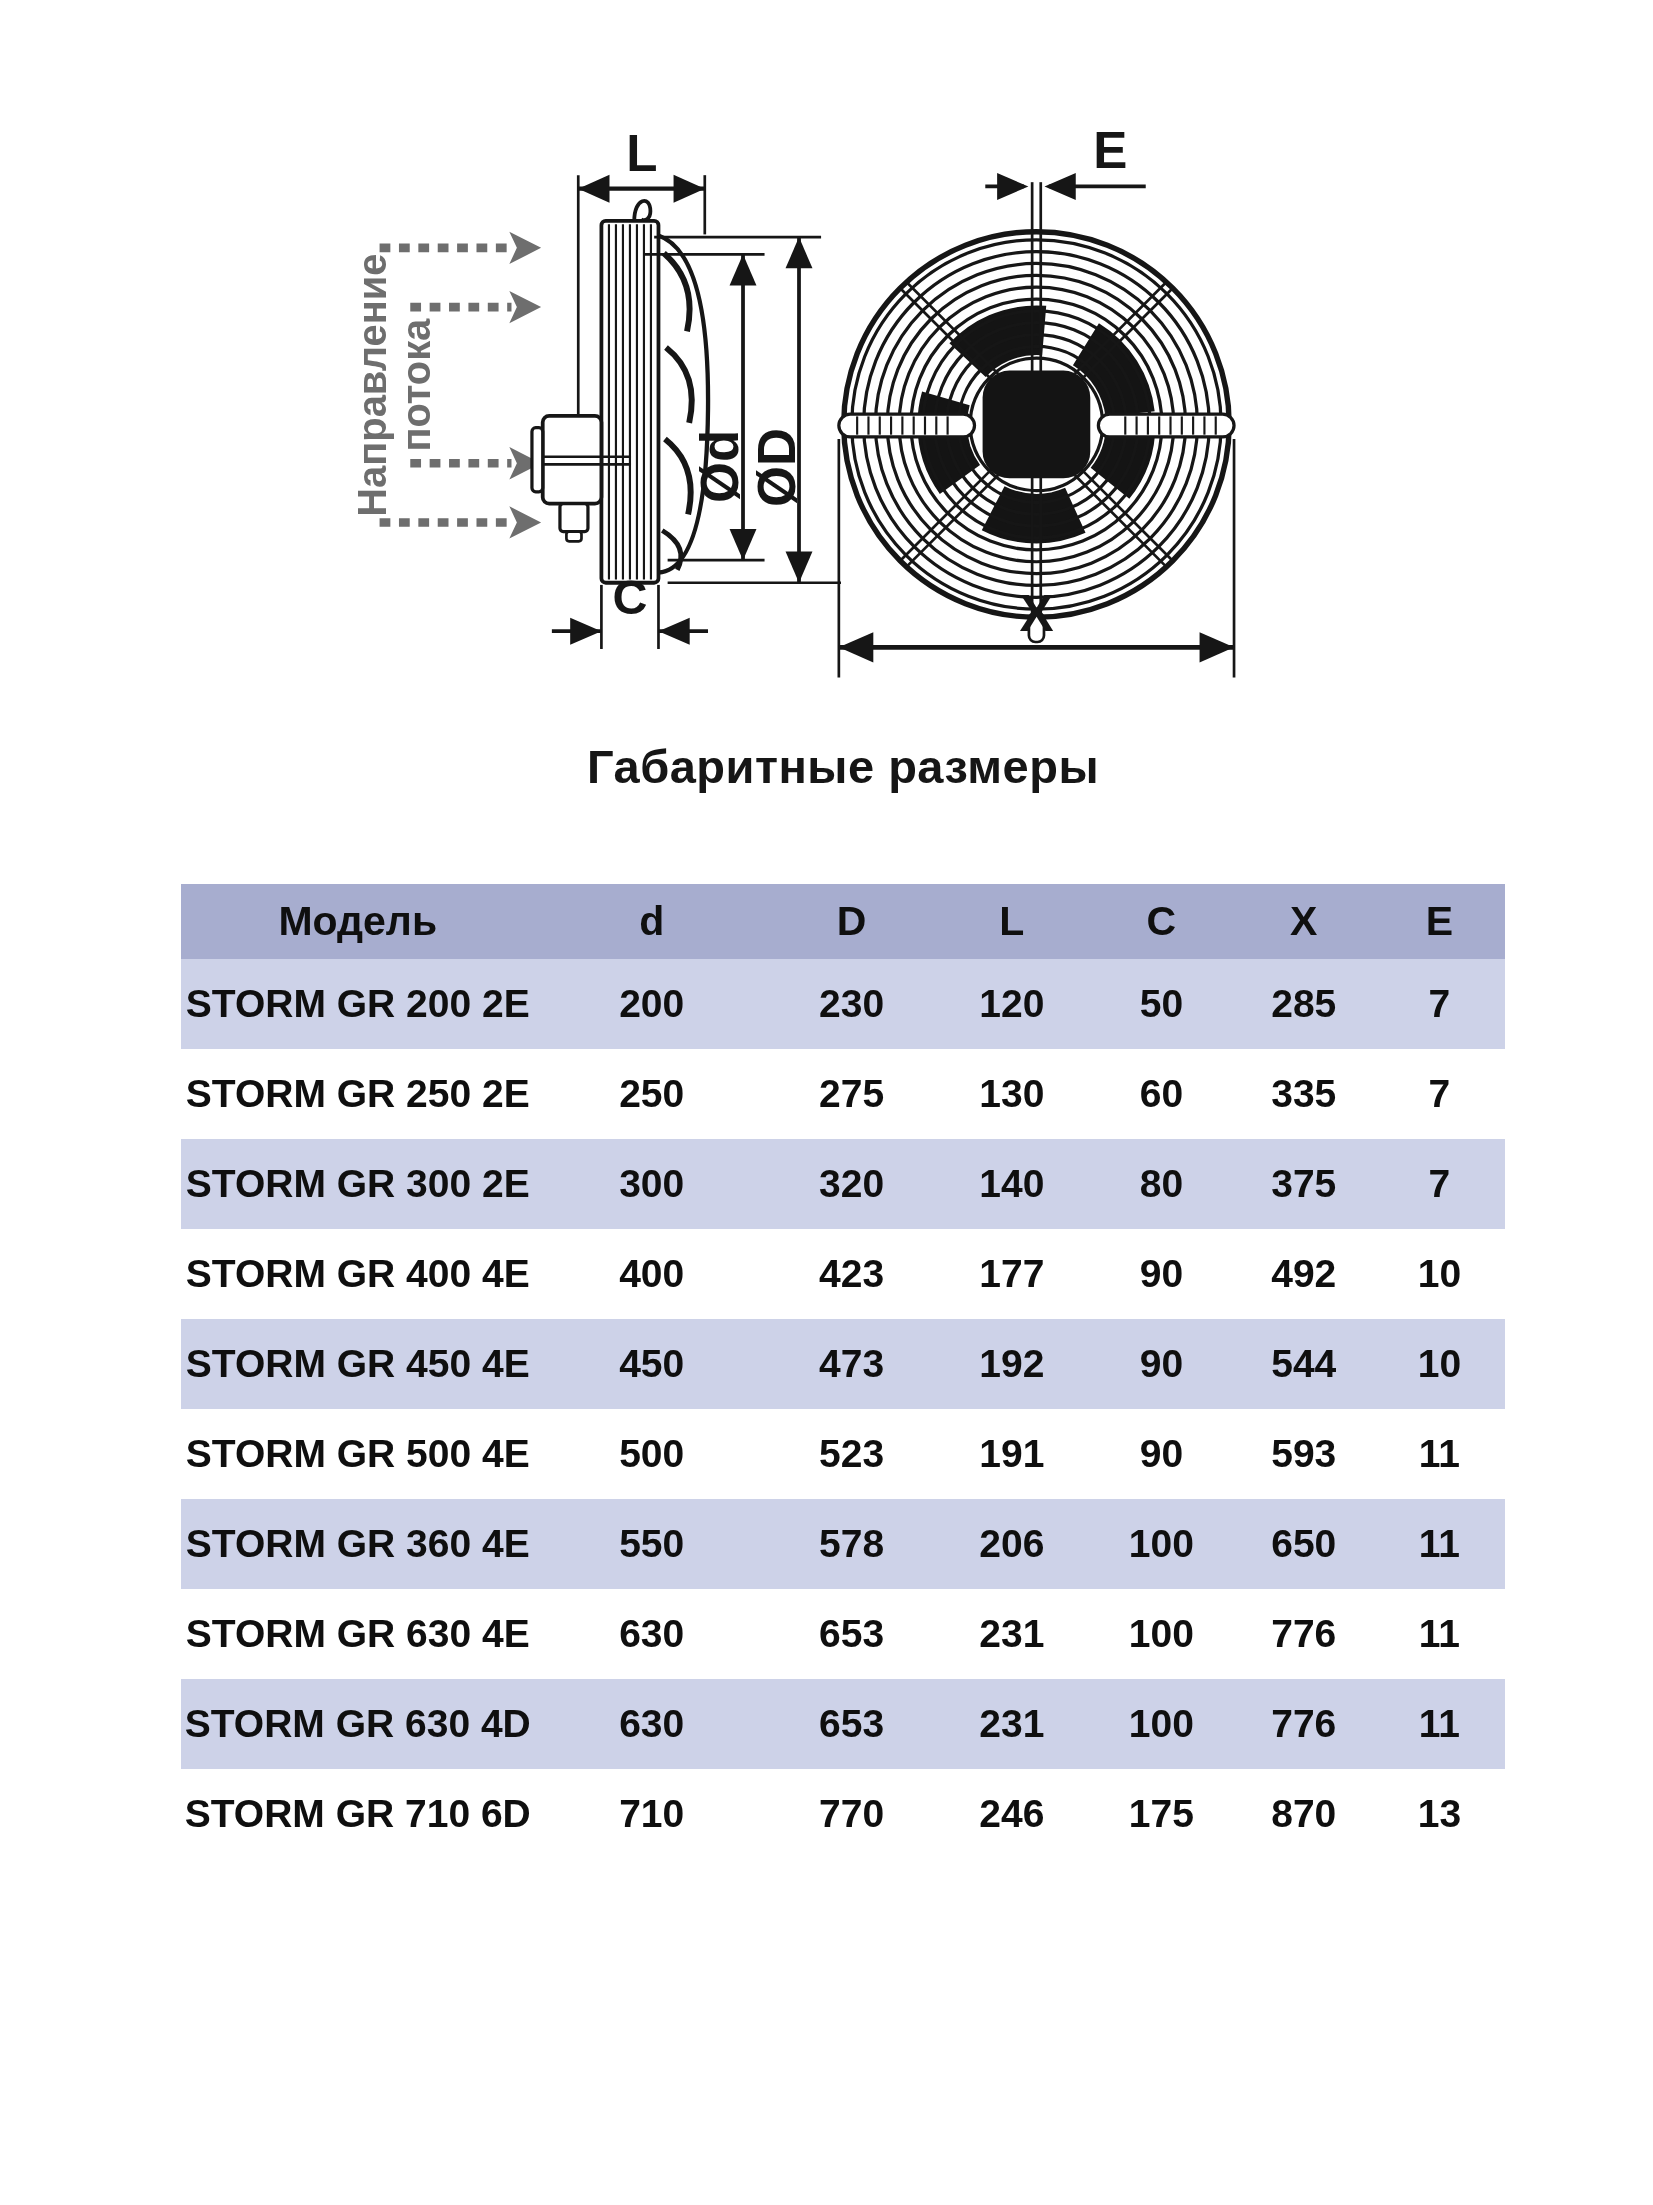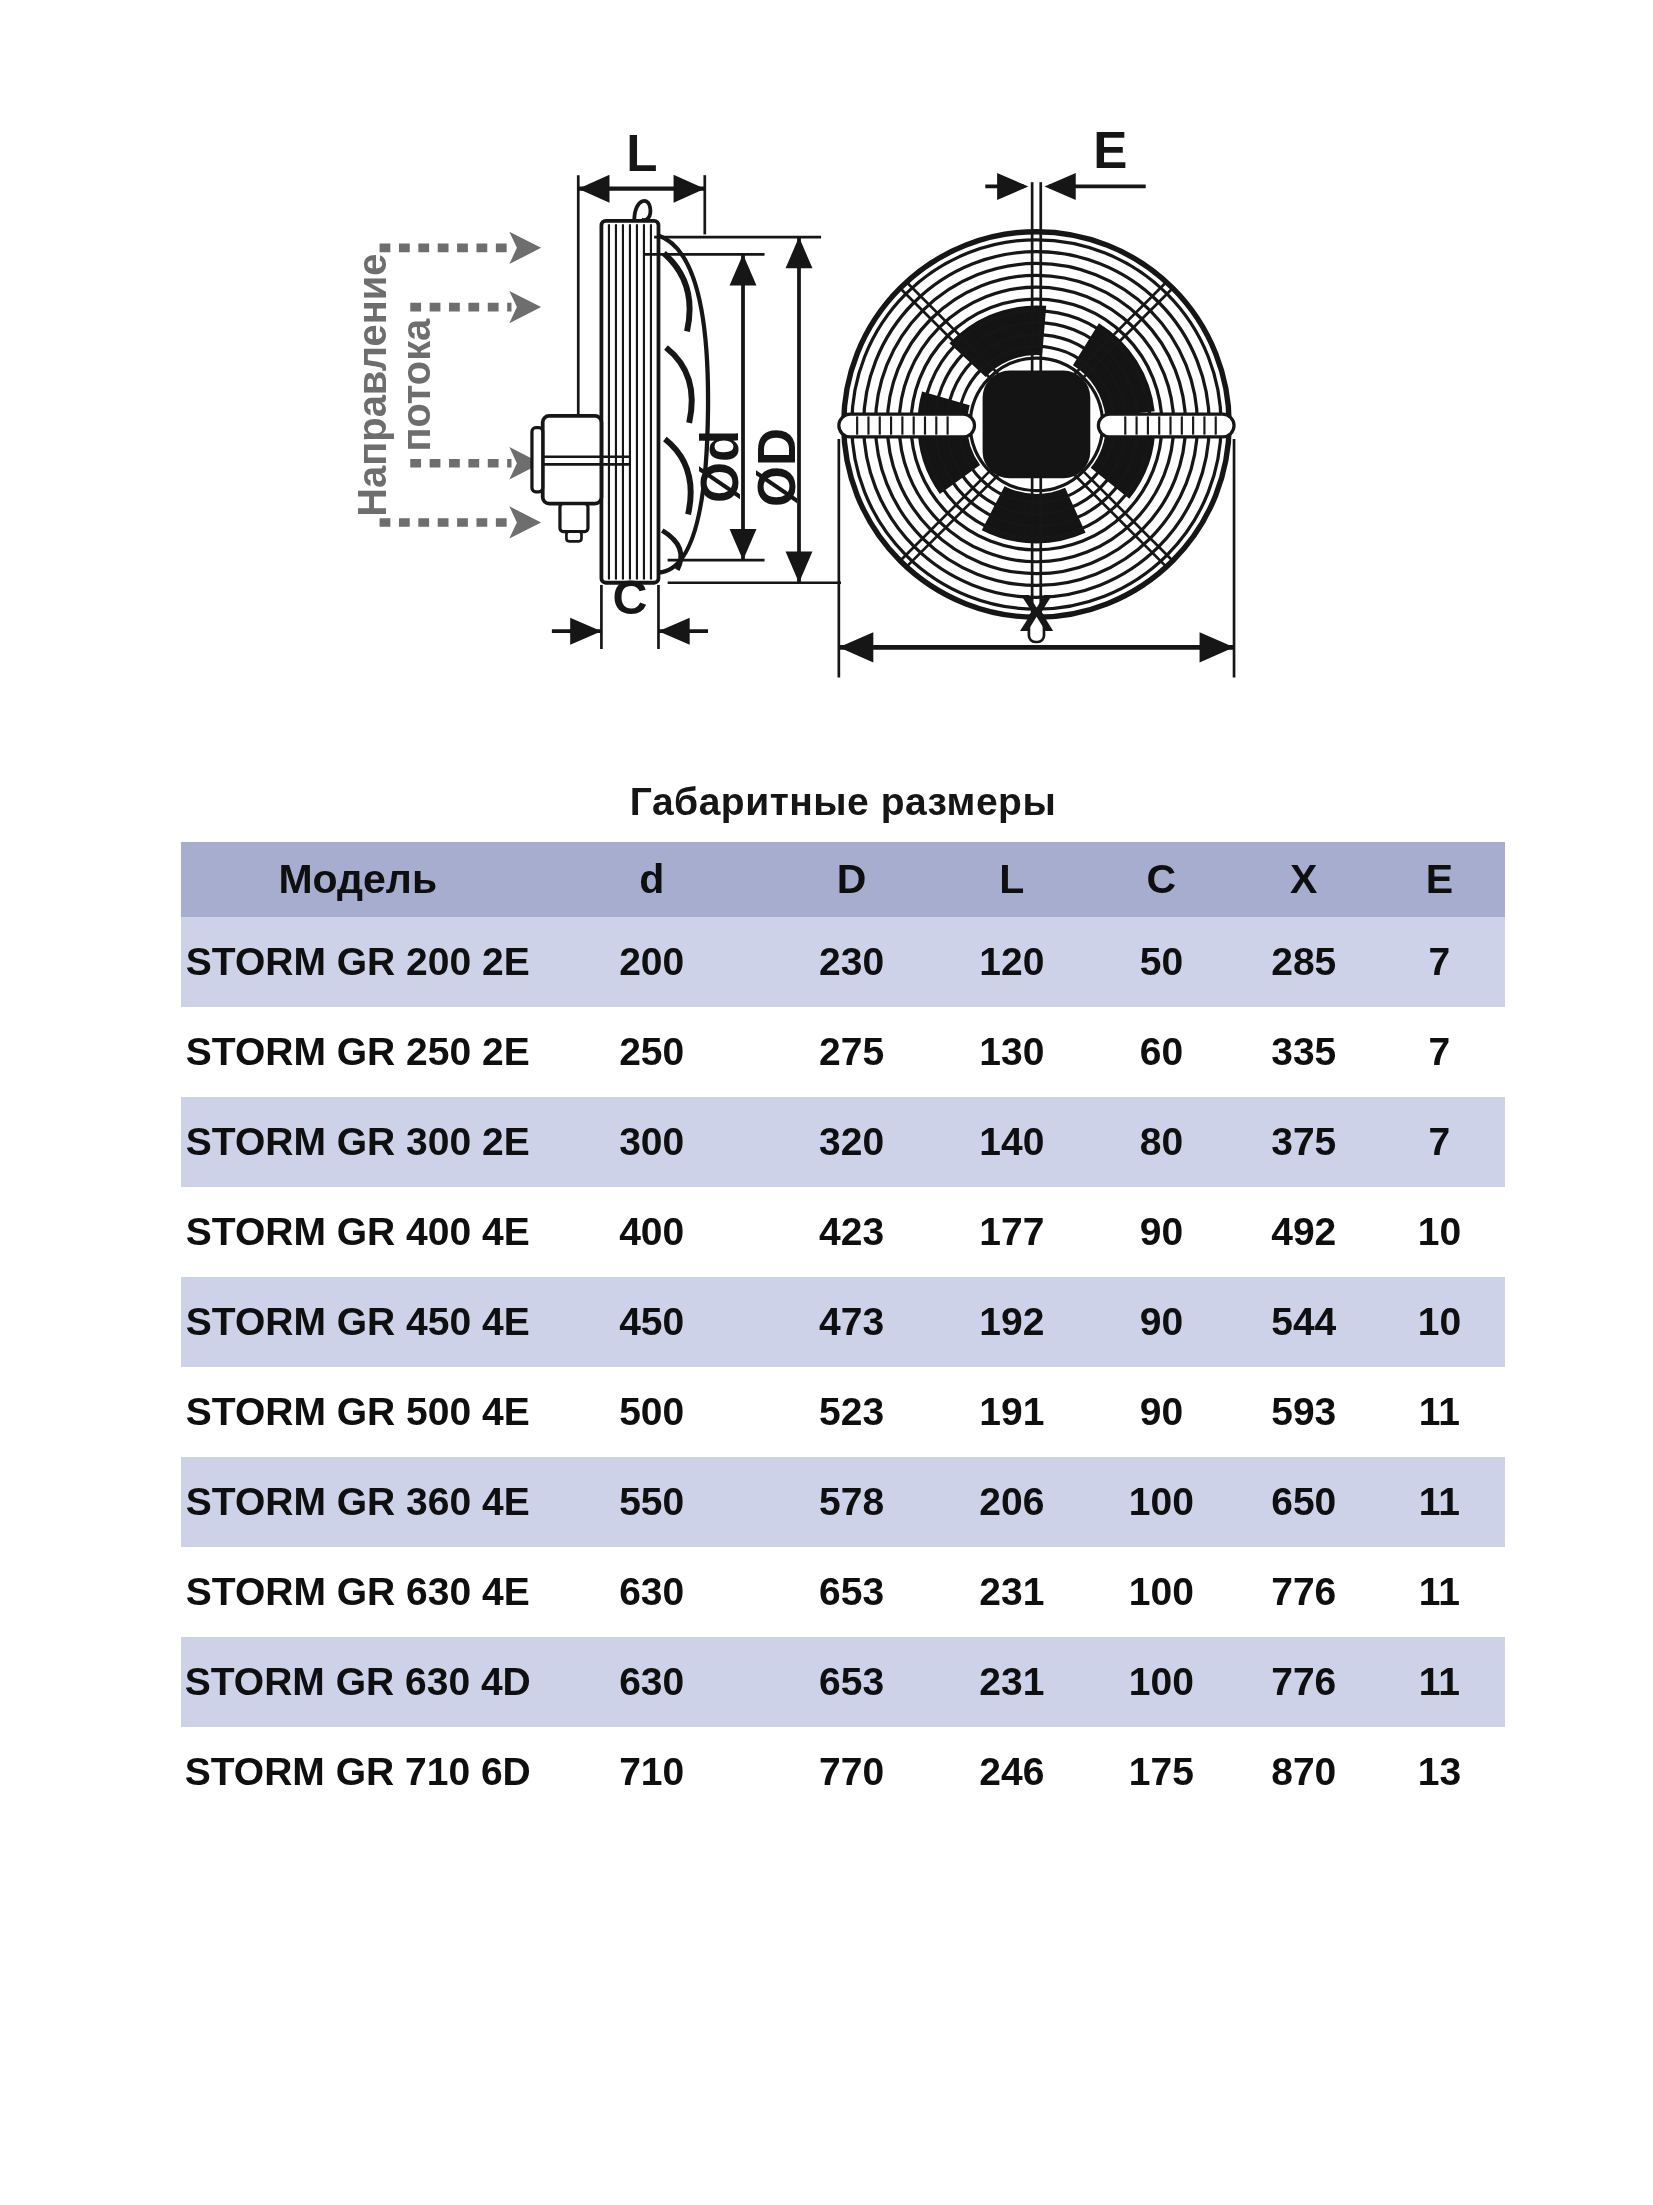--- a/index.html
+++ b/index.html
@@ -2,25 +2,25 @@
 <html style="font-size:8.6px"><head>
 <meta charset="utf-8">
 <style>
   html,body{margin:0;padding:0;}
   body{
     width:1654px;height:2205px;background:#ffffff;position:relative;
     font-family:"Liberation Sans", sans-serif;overflow:hidden;
   }
   #drawing{position:absolute;left:0;top:0;}
   .page-title{
-    position:absolute;left:181px;top:780px;width:1324px;
-    text-align:center;font-size:39px;font-weight:700;color:#161616;
+    position:absolute;left:181px;top:739px;width:1324px;
+    text-align:center;font-size:47px;font-weight:700;color:#161616;
     letter-spacing:0.5px;
   }
-  .dim-table-wrap{position:absolute;left:181px;top:842px;width:1324px;}
+  .dim-table-wrap{position:absolute;left:181px;top:884px;width:1324px;}
   table.dims{
     width:100%;border-collapse:collapse;table-layout:fixed;
     font-size:39px;font-weight:700;color:#0f0f0f;
   }
   table.dims th{
     height:75px;background:#a7adcf;font-size:41px;font-weight:700;
     text-align:center;vertical-align:middle;padding:0;
   }
   table.dims td{
     height:90px;text-align:center;vertical-align:middle;padding:0;

